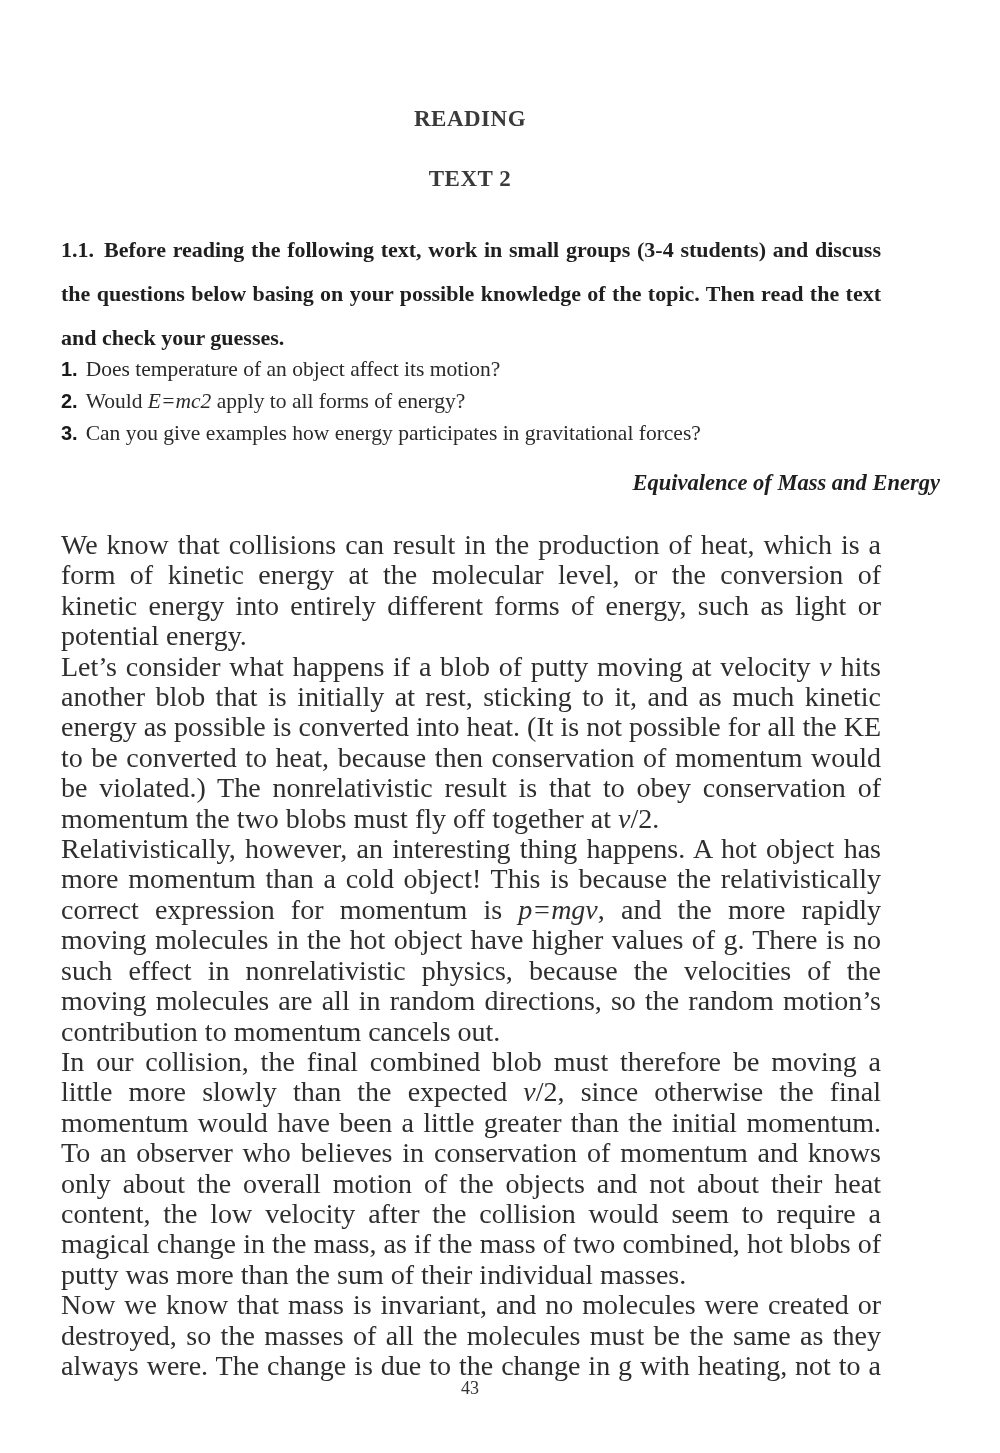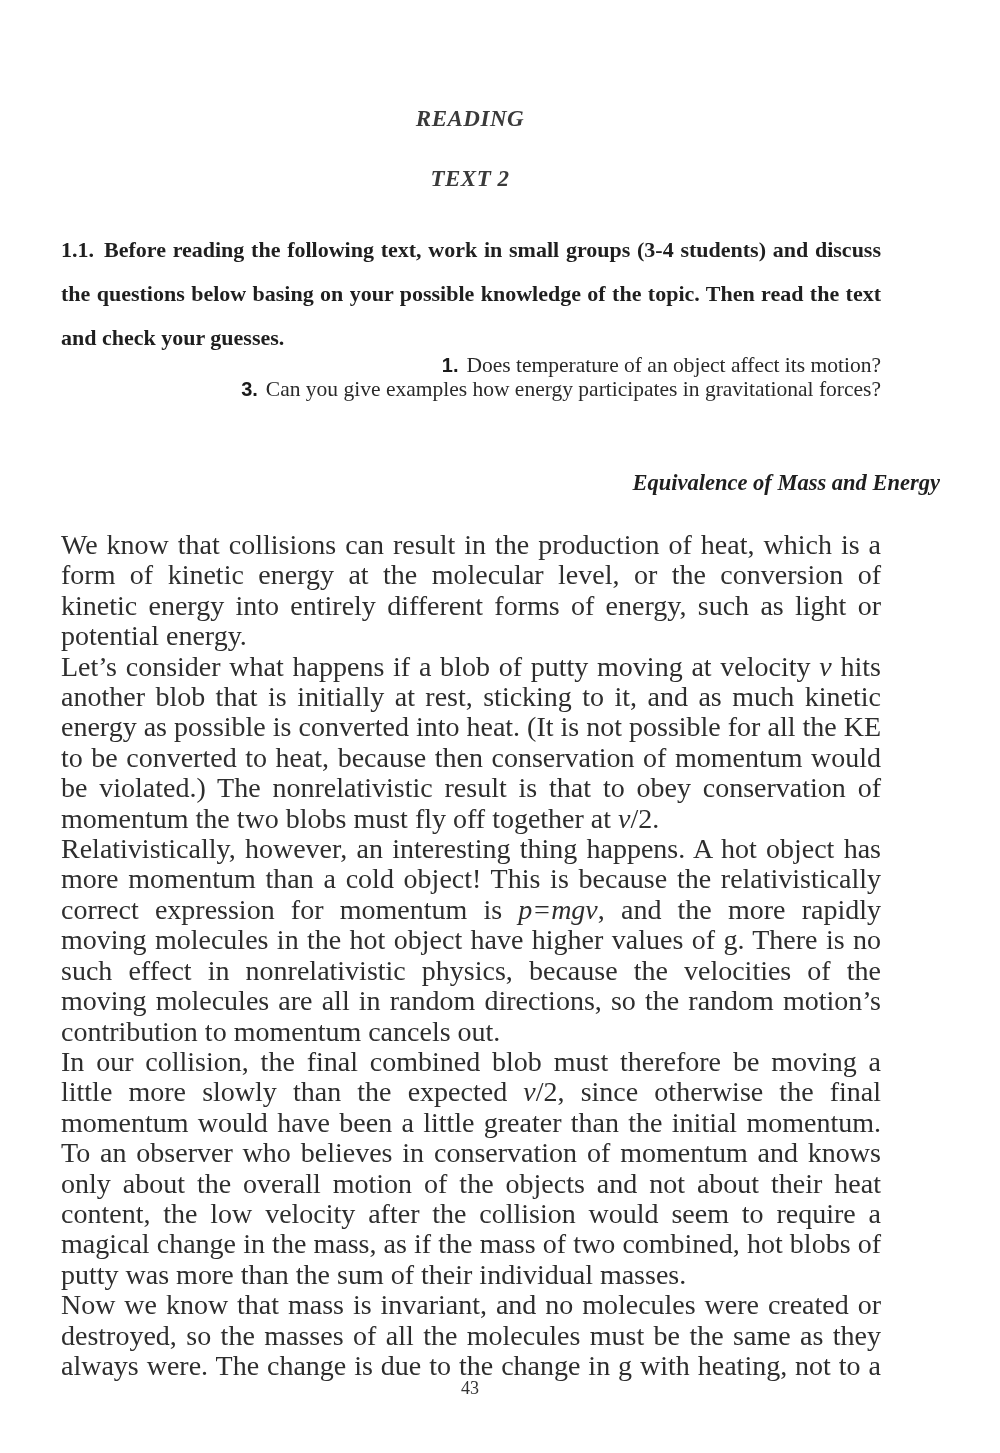--- a/index.html
+++ b/index.html
@@ -13,21 +13,20 @@
       position: relative;
       overflow: hidden;
       font-family: "Liberation Serif", "DejaVu Serif", serif;
       color: #2a2a2a;
     }
     .section-title {
       position: absolute;
       left: 0;
       width: 940px;
       text-align: center;
-      font-style: italic;
       font-weight: bold;
       font-size: 23px;
       letter-spacing: 0.5px;
       color: #3a3a3a;
     }
     #reading-title { top: 106px; }
     #text-title { top: 166px; }
 
     .instruction {
       position: absolute;
@@ -45,22 +44,21 @@
 
     .questions {
       position: absolute;
       top: 353px;
       left: 61px;
       width: 820px;
       margin: 0;
       padding: 0;
       list-style: none;
       font-size: 21.5px;
-      line-height: 24px;
-      text-align: right;
+      line-height: 32px;
     }
     .questions li { white-space: nowrap; }
     .questions .qnum {
       font-family: "Liberation Sans", "DejaVu Sans", sans-serif;
       font-weight: bold;
       font-size: 20px;
       margin-right: 8px;
       color: #1a1a1a;
     }
     .questions em { font-style: italic; }
@@ -108,20 +106,21 @@
 </head>
 <body>
 
 <div id="reading-title" class="section-title">READING</div>
 <div id="text-title" class="section-title">TEXT 2</div>
 
 <div class="instruction"><span class="num">1.1.</span><span>Before reading the following text, work in small groups (3-4 students) and discuss the questions below basing on your possible knowledge of the topic. Then read the text and check your guesses.</span></div>
 
 <ol class="questions">
   <li><span class="qnum">1.</span><span>Does temperature of an object affect its motion?</span></li>
+  <li><span class="qnum">2.</span><span>Would </span><em>E=mc2</em><span> apply to all forms of energy?</span></li>
   <li><span class="qnum">3.</span><span>Can you give examples how energy participates in gravitational forces?</span></li>
 </ol>
 
 <div class="article-title">Equivalence of Mass and Energy</div>
 
 <div class="body-text">
   <p>We know that collisions can result in the production of heat, which is a form of kinetic energy at the molecular level, or the conversion of kinetic energy into entirely different forms of energy, such as light or potential energy.</p>
   <p><span>Let’s consider what happens if a blob of putty moving at velocity </span><em>v</em><span> hits another blob that is initially at rest, sticking to it, and as much kinetic energy as possible is converted into heat. (It is not possible for all the KE to be converted to heat, because then conservation of momentum would be violated.) The nonrelativistic result is that to obey conservation of momentum the two blobs must fly off together at </span><em>v</em><span>/2.</span></p>
   <p><span>Relativistically, however, an interesting thing happens. A hot object has more momentum than a cold object! This is because the relativistically correct expression for momentum is </span><em>p=mgv</em><span>, and the more rapidly moving molecules in the hot object have higher values of g. There is no such effect in nonrelativistic physics, because the velocities of the moving molecules are all in random directions, so the random motion’s contribution to momentum cancels out.</span></p>
   <p><span>In our collision, the final combined blob must therefore be moving a little more slowly than the expected </span><em>v</em><span>/2, since otherwise the final momentum would have been a little greater than the initial momentum. To an observer who believes in conservation of momentum and knows only about the overall motion of the objects and not about their heat content, the low velocity after the collision would seem to require a magical change in the mass, as if the mass of two combined, hot blobs of putty was more than the sum of their individual masses.</span></p>

